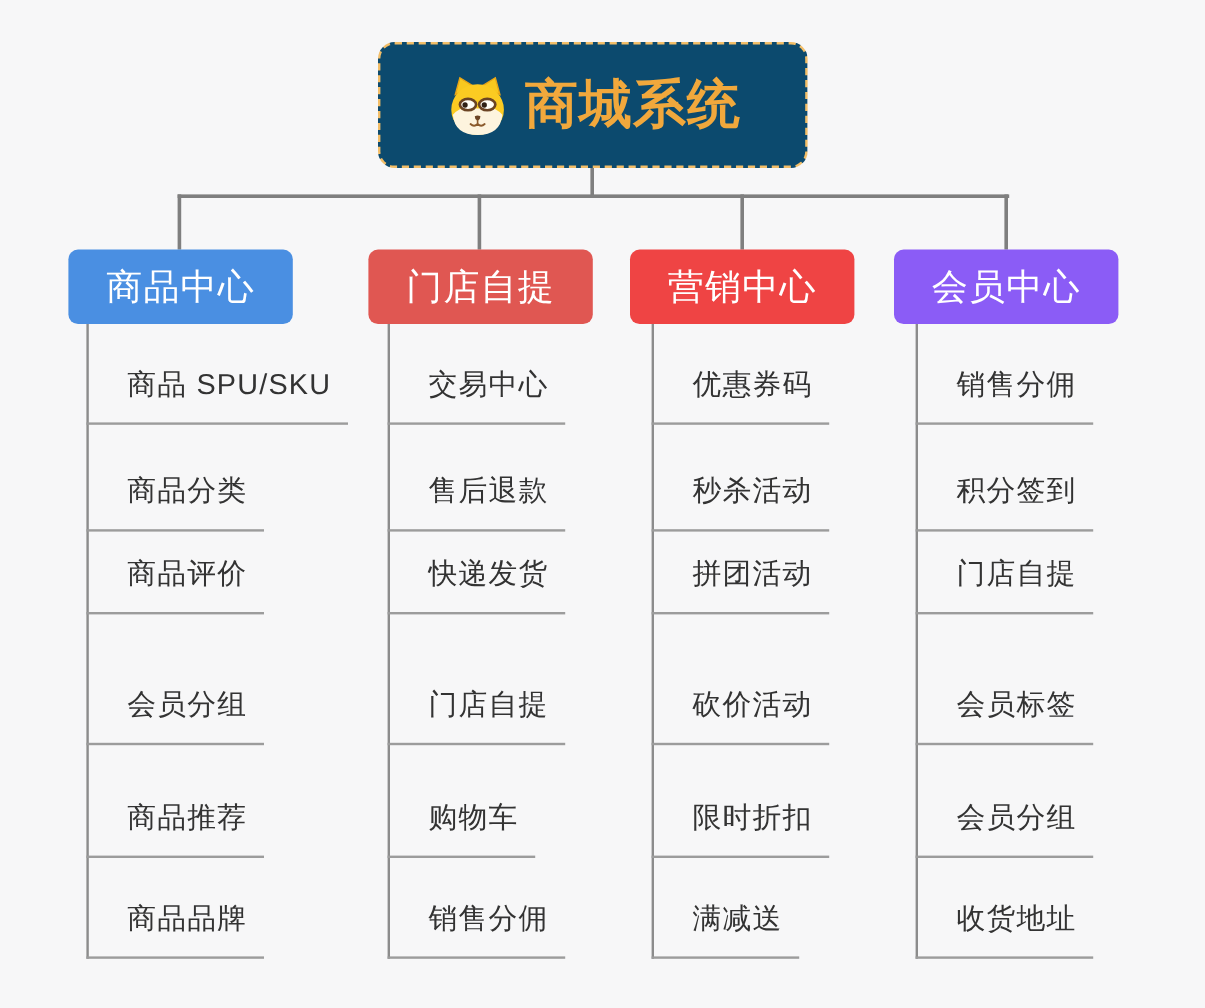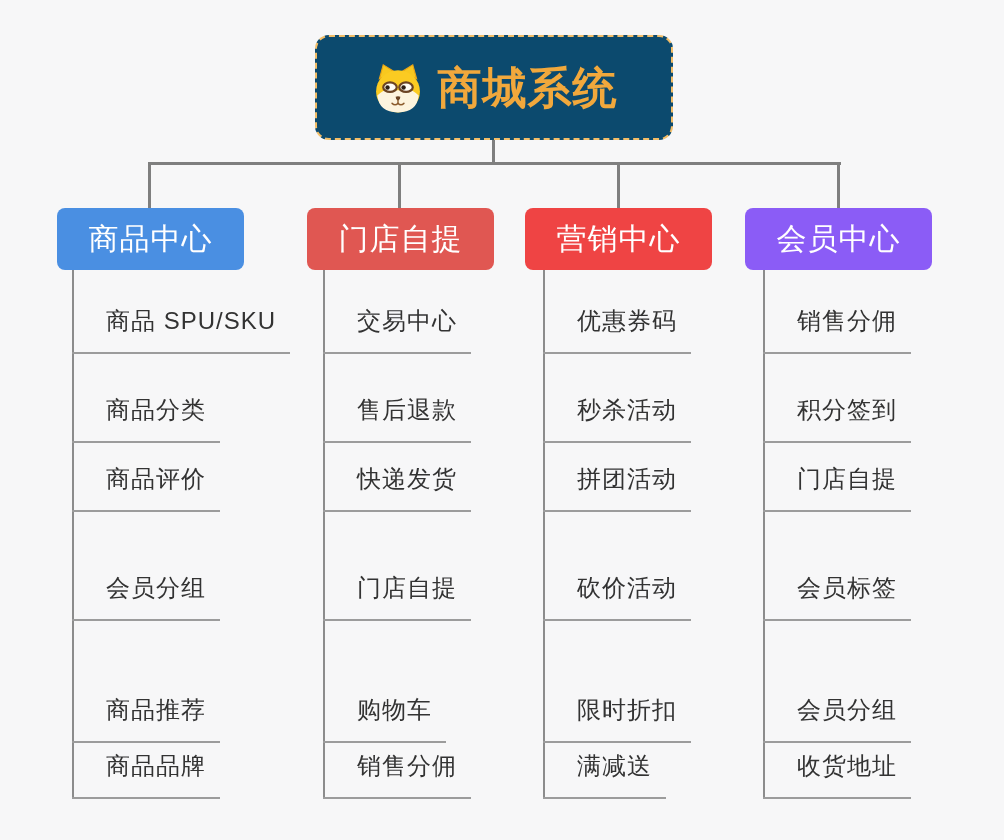--- a/index.html
+++ b/index.html
@@ -52,21 +52,21 @@
   
   .child{
     position:absolute;left:var(--sx);height:45px;
     box-sizing:border-box;
     display:flex;align-items:flex-start;
     padding:0 14px 5px 34px;
     border-bottom:2px solid #9C9C9C;
     font-size:24px;color:#333333;letter-spacing:1px;
     white-space:nowrap;line-height:1;
   }
-  .r0{top:309px}.r1{top:398px}.r2{top:467px}.r3{top:576px}.r4{top:698px}.r5{top:754px}
+  .r0{top:309px}.r1{top:398px}.r2{top:467px}.r3{top:576px}.r4{top:670px}.r5{top:754px}
 </style>
 </head>
 <body>
 
 <div class="canvas">
 
   <div class="line root-stem"></div>
   <div class="line bus"></div>
   <div class="line drop drop-0"></div>
   <div class="line drop drop-1"></div>

